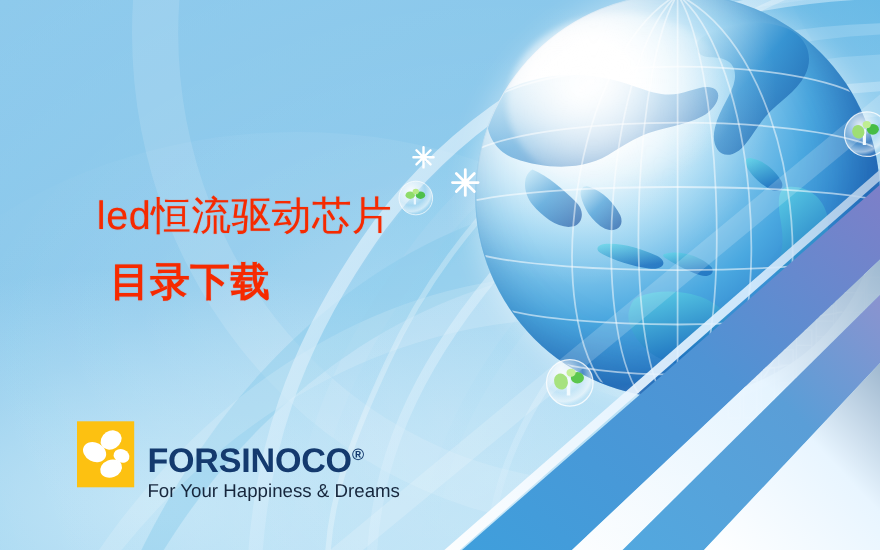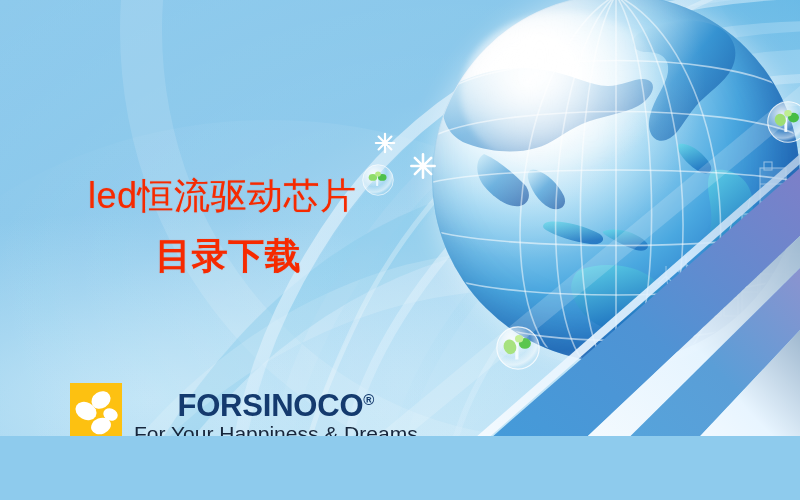--- a/index.html
+++ b/index.html
@@ -6,26 +6,25 @@
   * { margin:0; padding:0; box-sizing:border-box; }
   html,body { width:800px; height:500px; overflow:hidden; }
   body {
     font-family:"Liberation Sans", sans-serif;
     background:#8ecbed;
   }
 
   #banner {
     position:relative;
     width:800px;
-    height:436px;
+    height:500px;
     overflow:hidden;
     background:
       radial-gradient(ellipse 90% 70% at 18% 92%, #b6e0f5 0%, rgba(182,224,245,0) 62%),
       linear-gradient(150deg, #8cc9ec 0%, #81c4ea 38%, #9ed5f2 72%, #b9e2f7 100%);
-    text-align: center;
   }
 
   
   .swoosh {
     position:absolute;
     border-radius:50%;
     pointer-events:none;
   }
   .sw1 {
     left:-360px; top:-250px; width:1150px; height:980px;
@@ -103,28 +102,28 @@
   #brand {
     position:absolute; left:70px; top:383px;
     display:flex; align-items:flex-start; gap:12px;
   }
   #brand-mark {
     width:52px; height:60px;
     background:#fdc111;
     flex:0 0 auto;
     position:relative;
   }
-  #brand-text { padding-top:1px; }
+  #brand-text { padding-top:1px;margin-top:14px; }
   #brand-name {
     font-size:31px; font-weight:bold; color:#143a6e;
     letter-spacing:-0.2px; line-height:32px; white-space:nowrap;
   }
   #brand-name sup { font-size:15px; font-weight:bold; vertical-align:super; }
   #brand-tagline {
-    font-size:21px; color:#16263c; line-height:20px;
+    font-size:17px; color:#16263c; line-height:20px;
     margin-top:2px; white-space:nowrap;
   }
 </style>
 </head>
 <body>
 
 <div id="banner">
 
   <div class="swoosh sw1"></div>
   <div class="swoosh sw2"></div>

